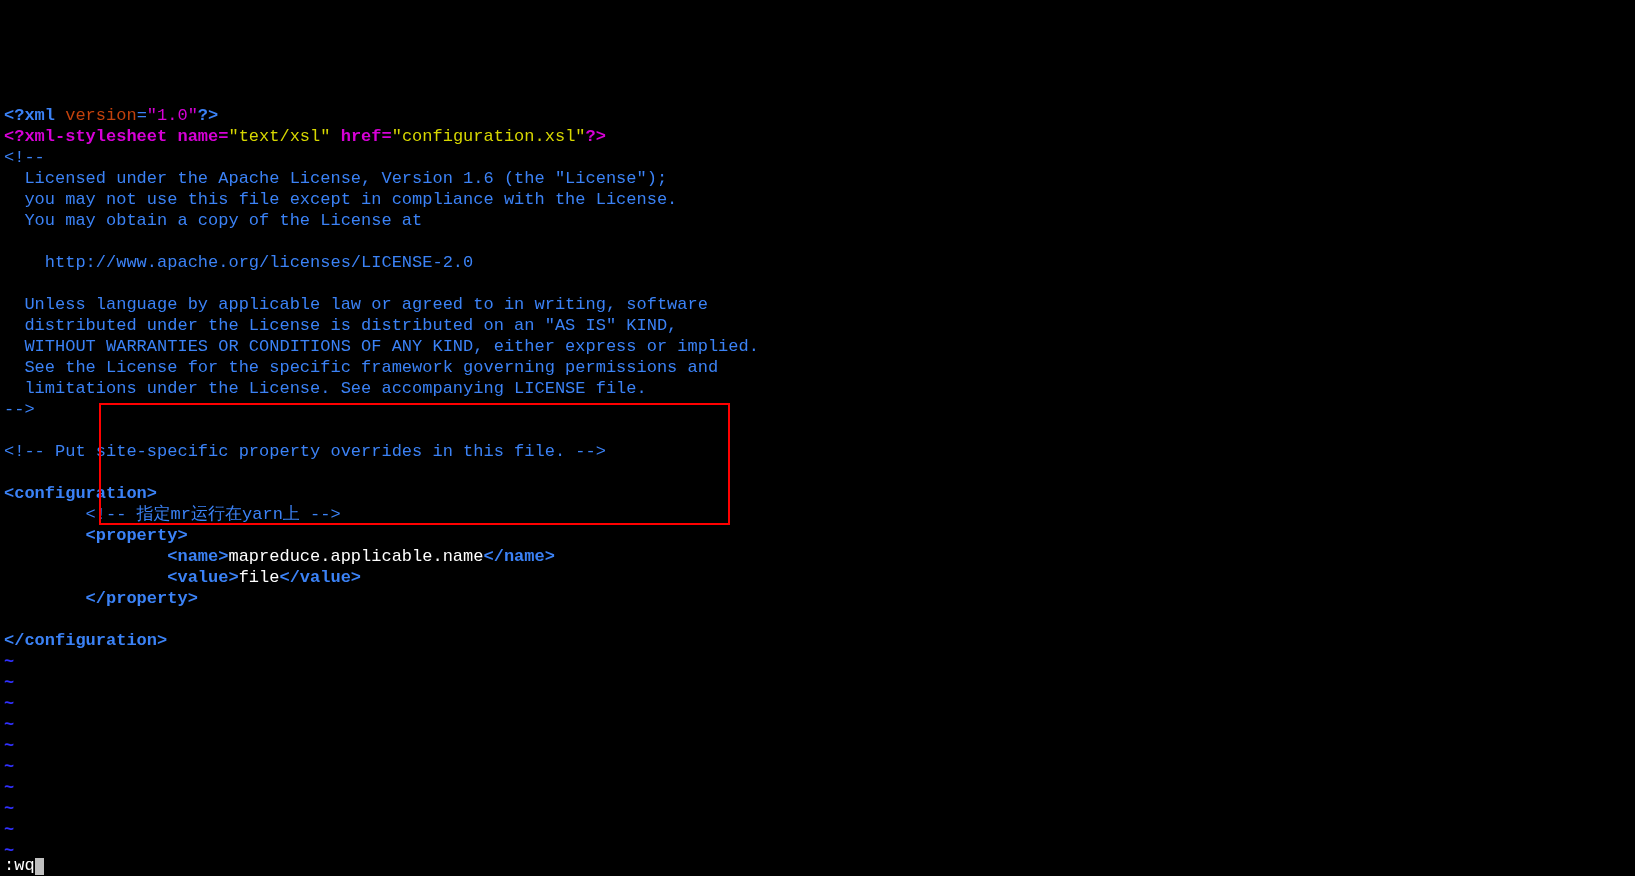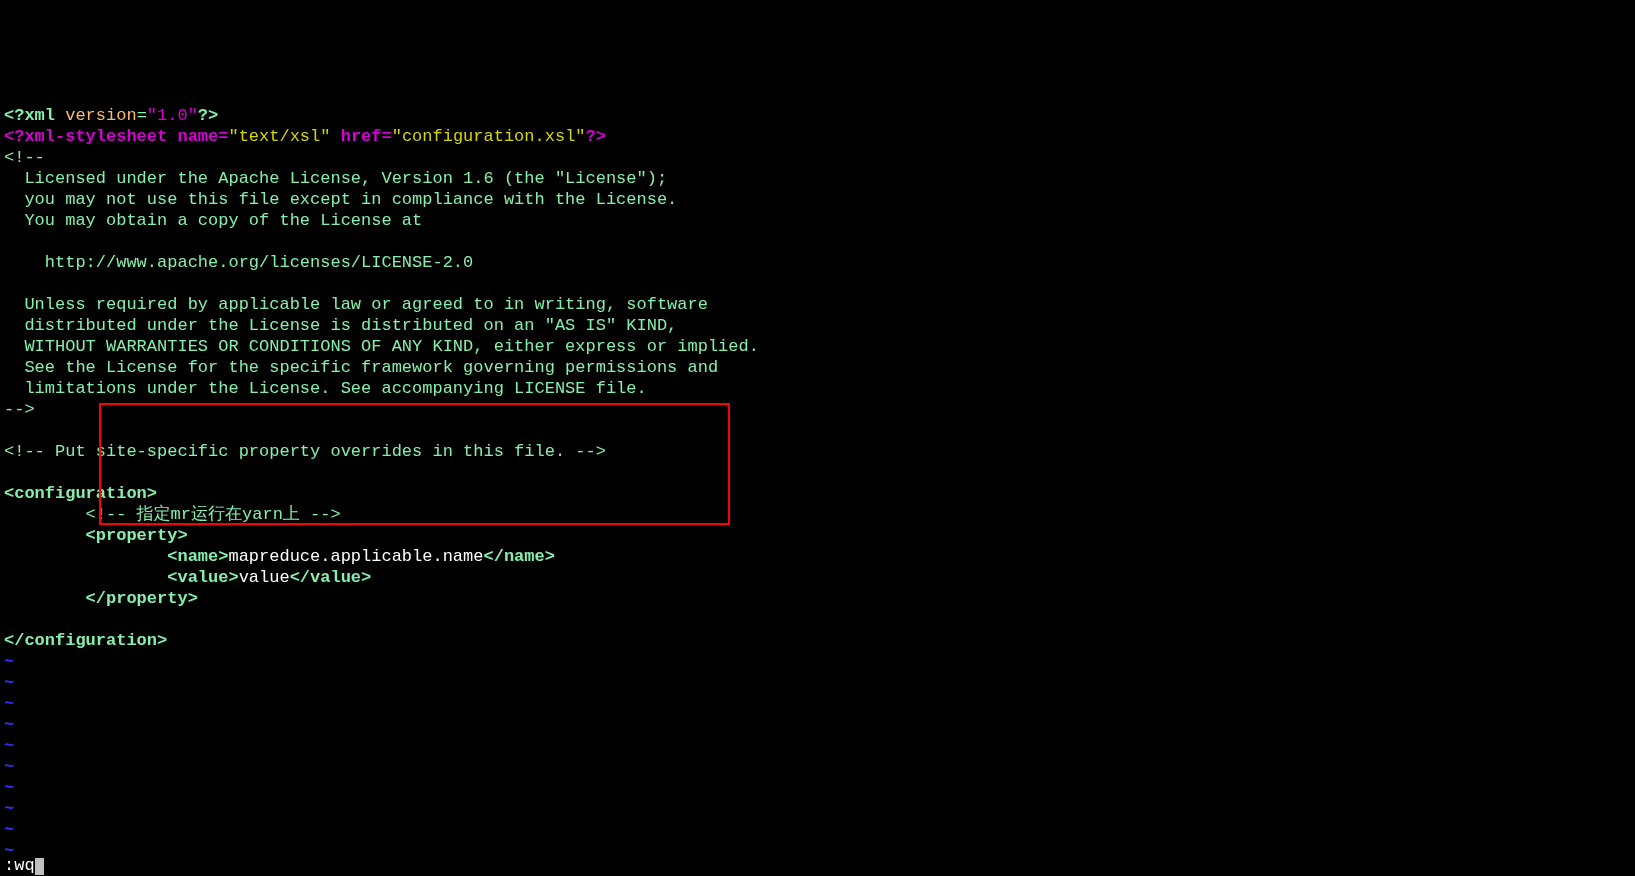--- a/index.html
+++ b/index.html
@@ -11,23 +11,23 @@
     color: #fff;
     white-space: pre;
     overflow: hidden;
     width: 1635px;
     height: 876px;
     position: relative;
   }
   .editor {
     padding: 0 4px;
   }
-  .cyan { color: #86efac; }
+  .cyan { color: #3b82f6; }
   .magenta { color: #d700d7; }
-  .green { color: #fdba74; }
+  .green { color: #c2410c; }
   .yellow { color: #d7d700; }
   .blue { color: #3030ff; font-weight: bold; }
   .bold { font-weight: bold; }
   .highlight-box {
     position: absolute;
     border: 2px solid #ff0000;
     pointer-events: none;
   }
   .cmdline {
     position: absolute;
@@ -51,34 +51,34 @@
 <div class="editor">
 <span class="cyan bold">&lt;?xml</span><span class="green"> <span>version</span></span><span class="cyan">=</span><span class="magenta">"1.0"</span><span class="cyan bold">?&gt;</span>
 <span class="magenta bold">&lt;?xml-stylesheet</span><span class="magenta bold"> </span><span class="magenta bold">name</span><span class="magenta bold">=</span><span class="yellow">"text/xsl"</span><span class="magenta bold"> </span><span class="magenta bold">href</span><span class="magenta bold">=</span><span class="yellow">"configuration.xsl"</span><span class="magenta bold">?&gt;</span>
 <span class="cyan">&lt;!--</span>
 <span class="cyan">  Licensed under the Apache License, Version 1.6 (the "License");</span>
 <span class="cyan">  you may not use this file except in compliance with the License.</span>
 <span class="cyan">  You may obtain a copy of the License at</span>
 
 <span class="cyan">    http://www.apache.org/licenses/LICENSE-2.0</span>
 
-<span class="cyan">  Unless required by applicable law or agreed to in writing, software</span>
+<span class="cyan">  Unless language by applicable law or agreed to in writing, software</span>
 <span class="cyan">  distributed under the License is distributed on an "AS IS" KIND,</span>
 <span class="cyan">  WITHOUT WARRANTIES OR CONDITIONS OF ANY KIND, either express or implied.</span>
 <span class="cyan">  See the License for the specific framework governing permissions and</span>
 <span class="cyan">  limitations under the License. See accompanying LICENSE file.</span>
 <span class="cyan">--&gt;</span>
 
 <span class="cyan">&lt;!-- Put site-specific property overrides in this file. --&gt;</span>
 
 <span class="cyan bold">&lt;configuration&gt;</span>
 <span class="cyan">        &lt;!-- 指定mr运行在yarn上 --&gt;</span>
 <span class="cyan bold">        &lt;property&gt;</span>
 <span class="cyan bold">                &lt;name&gt;</span><span>mapreduce.applicable.name</span><span class="cyan bold">&lt;/name&gt;</span>
-<span class="cyan bold">                &lt;value&gt;</span><span>value</span><span class="cyan bold">&lt;/value&gt;</span>
+<span class="cyan bold">                &lt;value&gt;</span><span>file</span><span class="cyan bold">&lt;/value&gt;</span>
 <span class="cyan bold">        &lt;/property&gt;</span>
 
 <span class="cyan bold">&lt;/configuration&gt;</span>
 <span class="blue">~</span>
 <span class="blue">~</span>
 <span class="blue">~</span>
 <span class="blue">~</span>
 <span class="blue">~</span>
 <span class="blue">~</span>
 <span class="blue">~</span>

